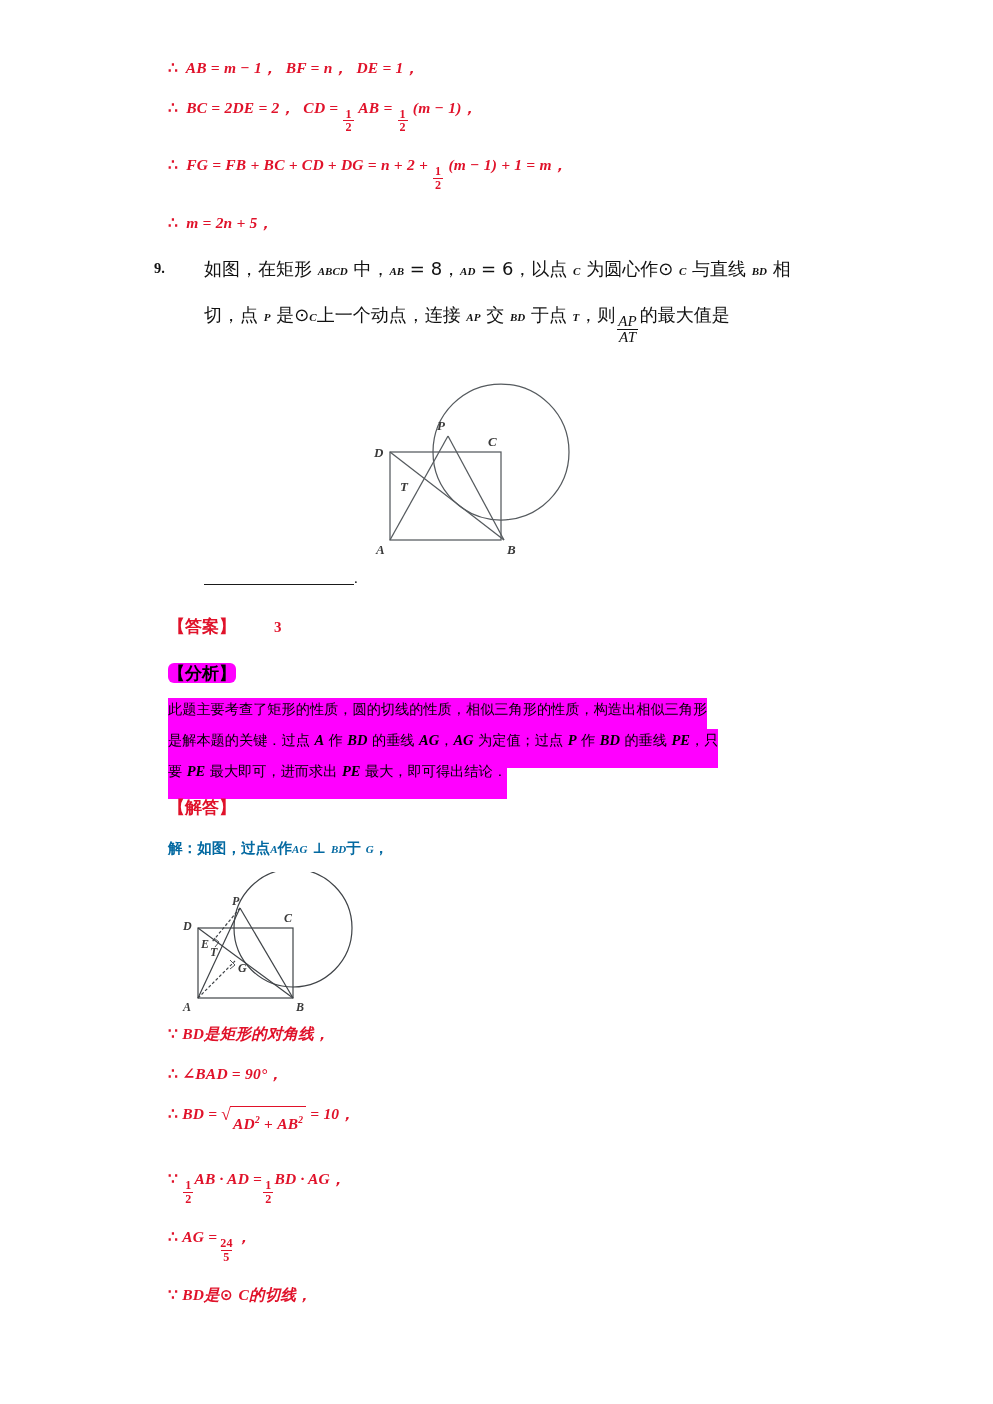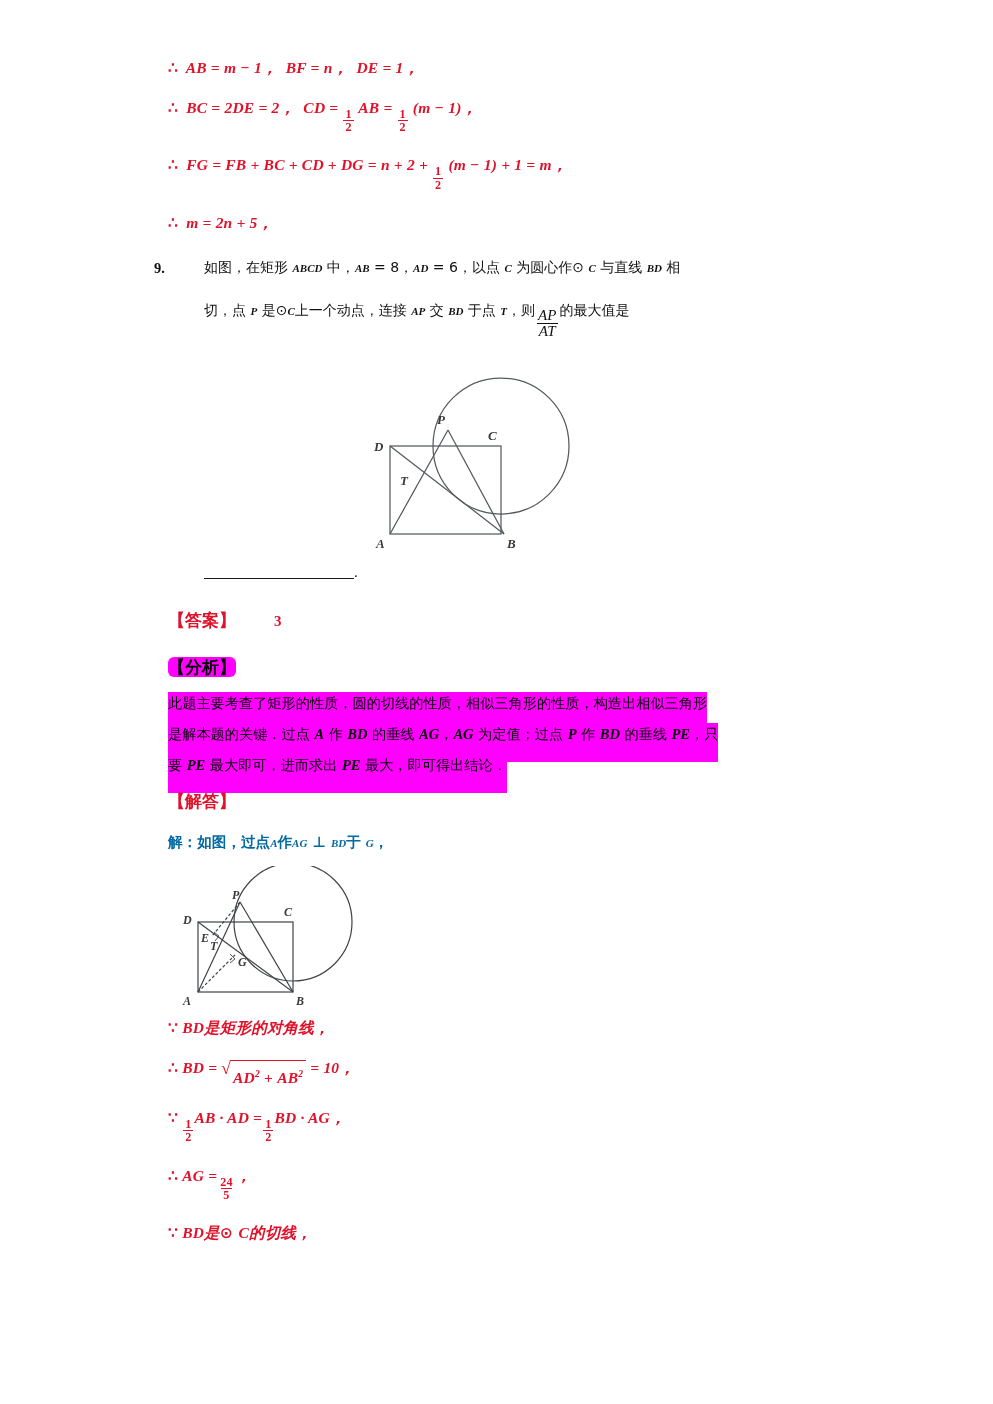--- a/index.html
+++ b/index.html
@@ -73,21 +73,21 @@
     font-size: 14.5px;
     font-weight: bold;
     font-family: "Liberation Serif", serif;
   }
   .qline {
     margin-left: 36px;
     line-height: 1;
     white-space: nowrap;
   }
   .qline.l1 { margin-bottom: 28px; }
-  .cn { font-style: normal; font-family: "DejaVu Sans", sans-serif; font-size: 14px; }
+  .cn { font-style: normal; font-family: "DejaVu Sans", sans-serif; font-size: 18px; }
   .it { font-style: italic; font-family: "Liberation Serif", serif; font-weight: bold; font-size: 11px;}
   .itn { font-style: italic; font-family: "Liberation Serif", serif; font-size: 15px;}
 
   
   .blank-row {
     margin-left: 36px;
     white-space: nowrap;
     color: #111;
     font-size: 15px;
   }
@@ -294,22 +294,25 @@
           <text x="38" y="84">T</text>
           <text x="66" y="100">G</text>
         </g>
       </svg>
     </div>
 
     <div class="mathline" style="margin-top:14px; margin-bottom:24px;">
       <span class="upr">∵</span>&nbsp;<span>BD</span><span style="font-family:'DejaVu Sans',sans-serif;">是矩形的对角线，</span>
     </div>
 
-
     <div class="mathline" style="margin-bottom:24px;">
+      <span class="upr">∴</span>&nbsp;<span>∠BAD = 90°，</span>
+    </div>
+
+    <div class="mathline" style="margin-bottom:40px;">
       <span class="upr">∴</span>&nbsp;<span>BD = </span><span class="sqrt">
           <span class="rad upr">√</span>
           <span class="rbody"><span>AD</span><sup class="exp upr">2</sup><span class="upr"> + </span><span>AB</span><sup class="exp upr">2</sup></span>
         </span><span> = 10，</span>
     </div>
 
     <div class="mathline" style="margin-bottom:24px;">
       <span class="upr">∵</span>&nbsp;<span class="frac">
           <span class="num upr">1</span>
           <span class="den upr">2</span>

